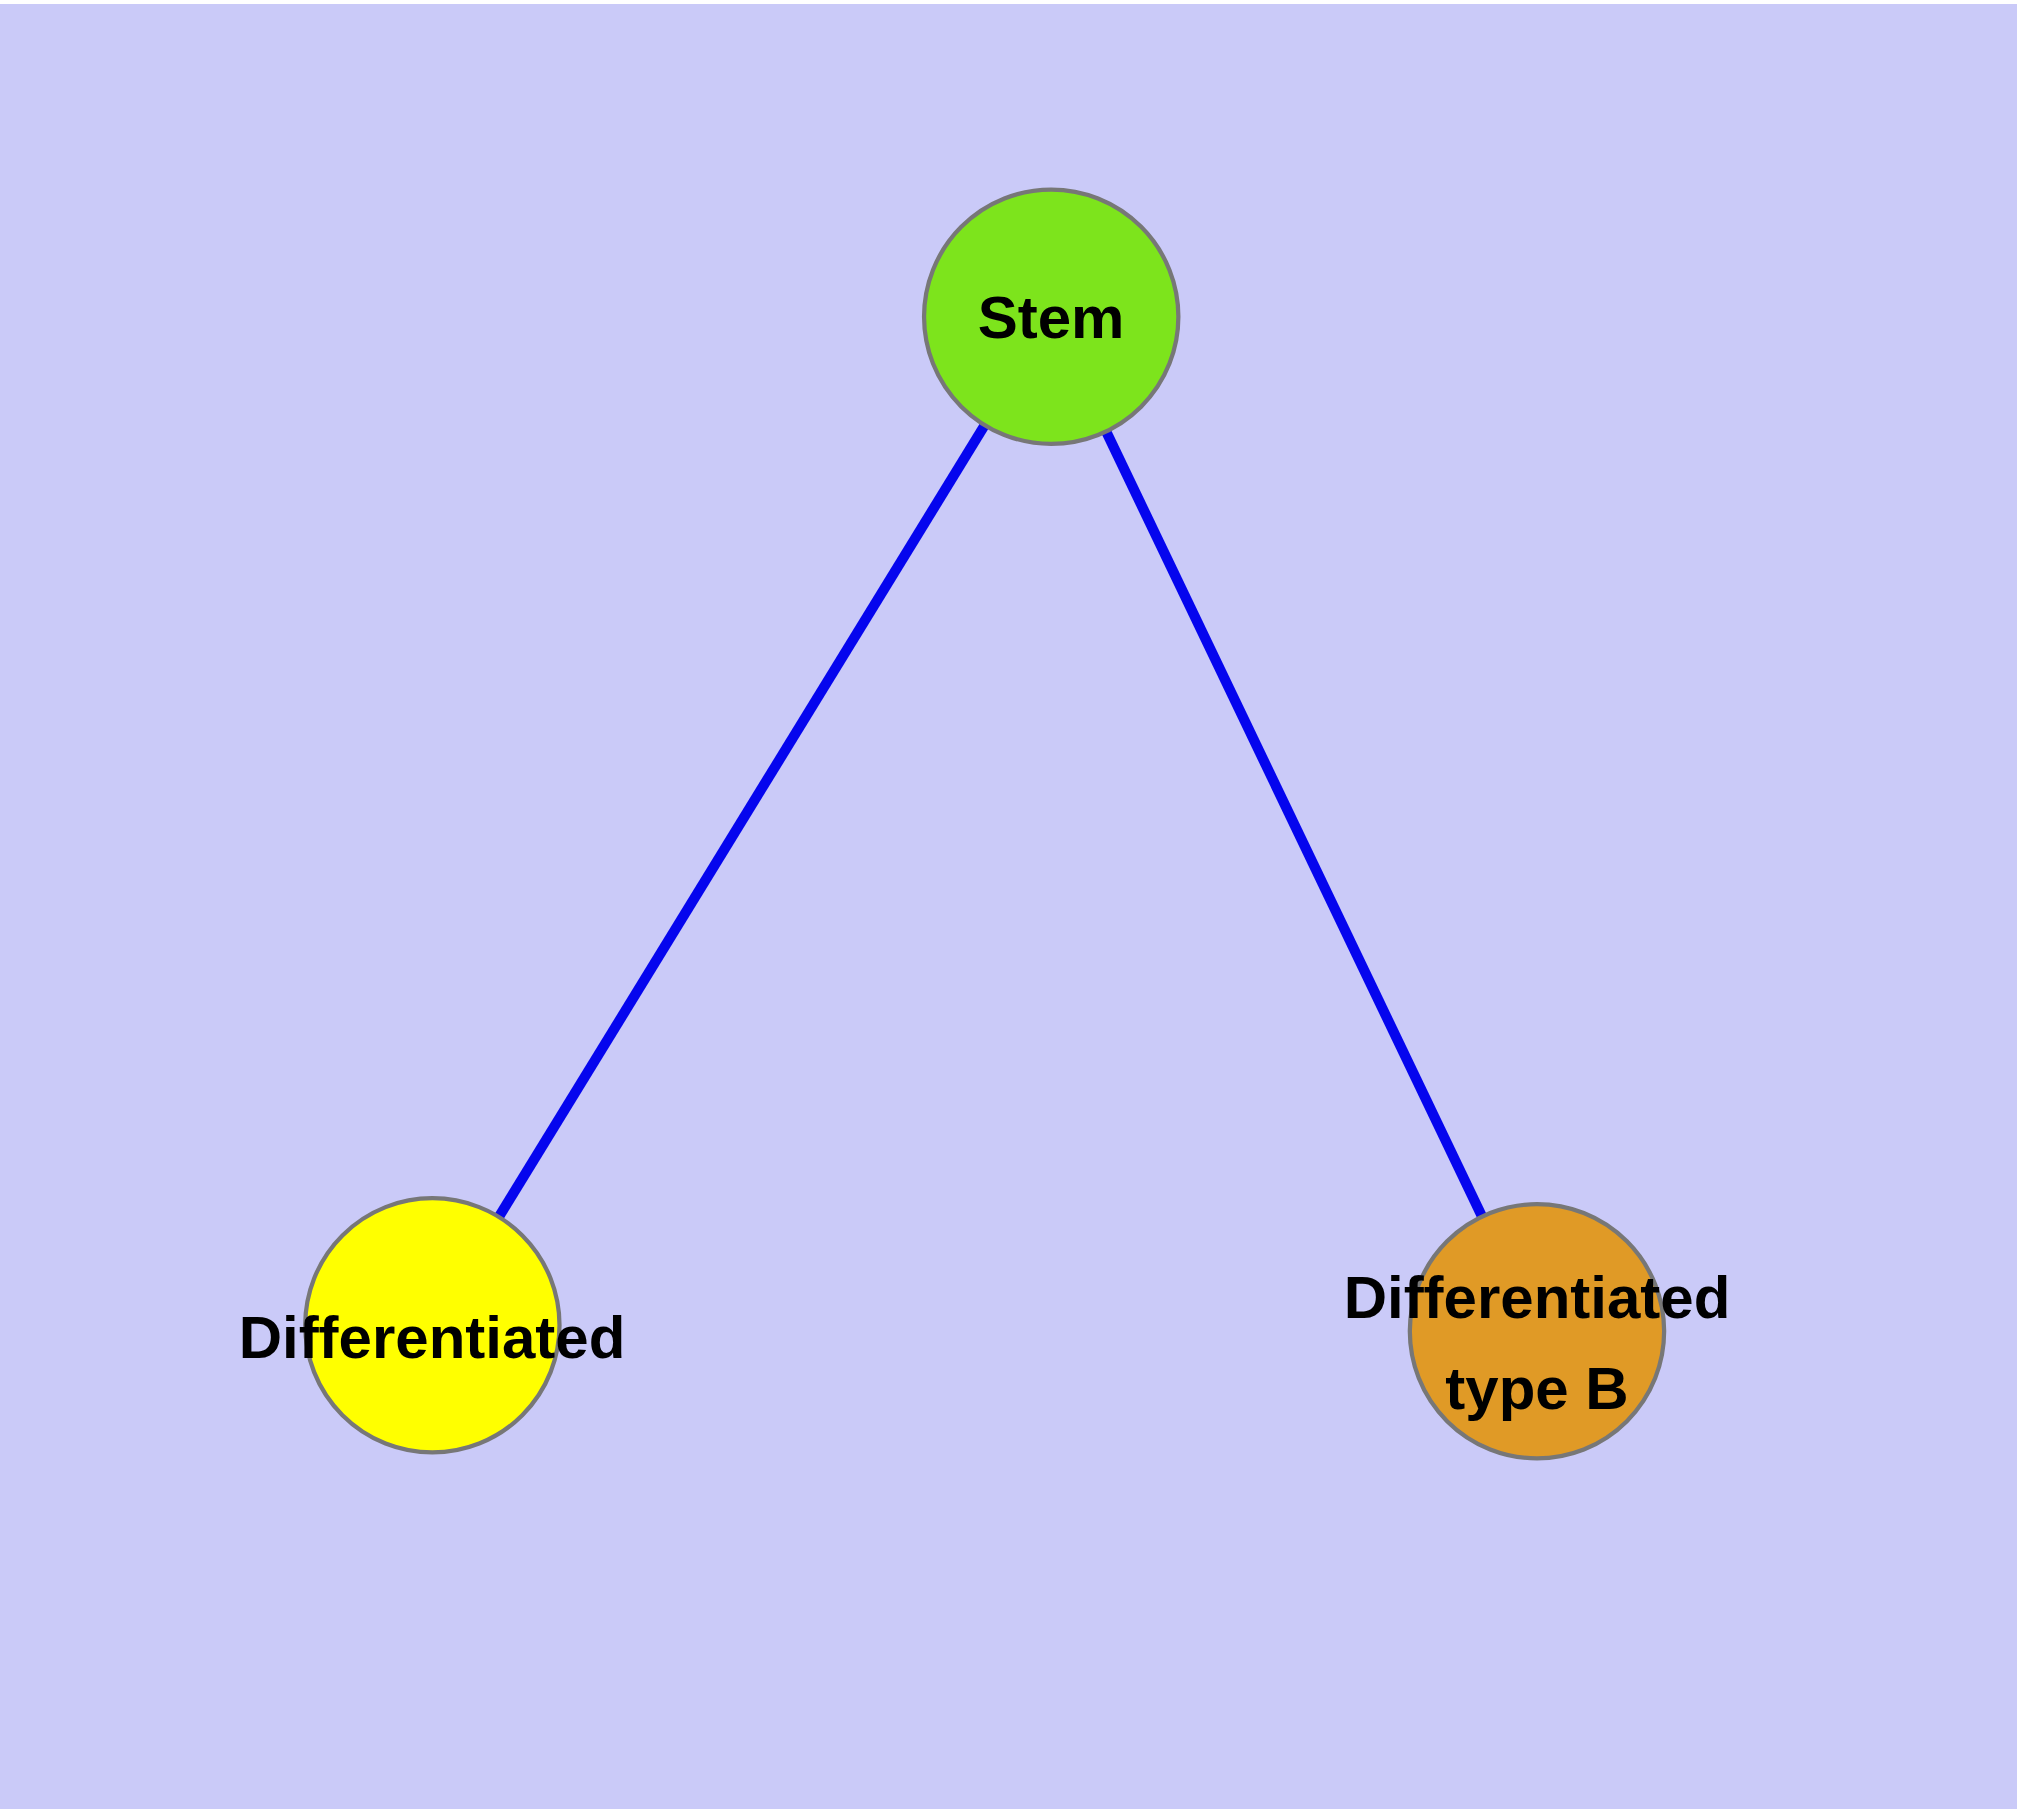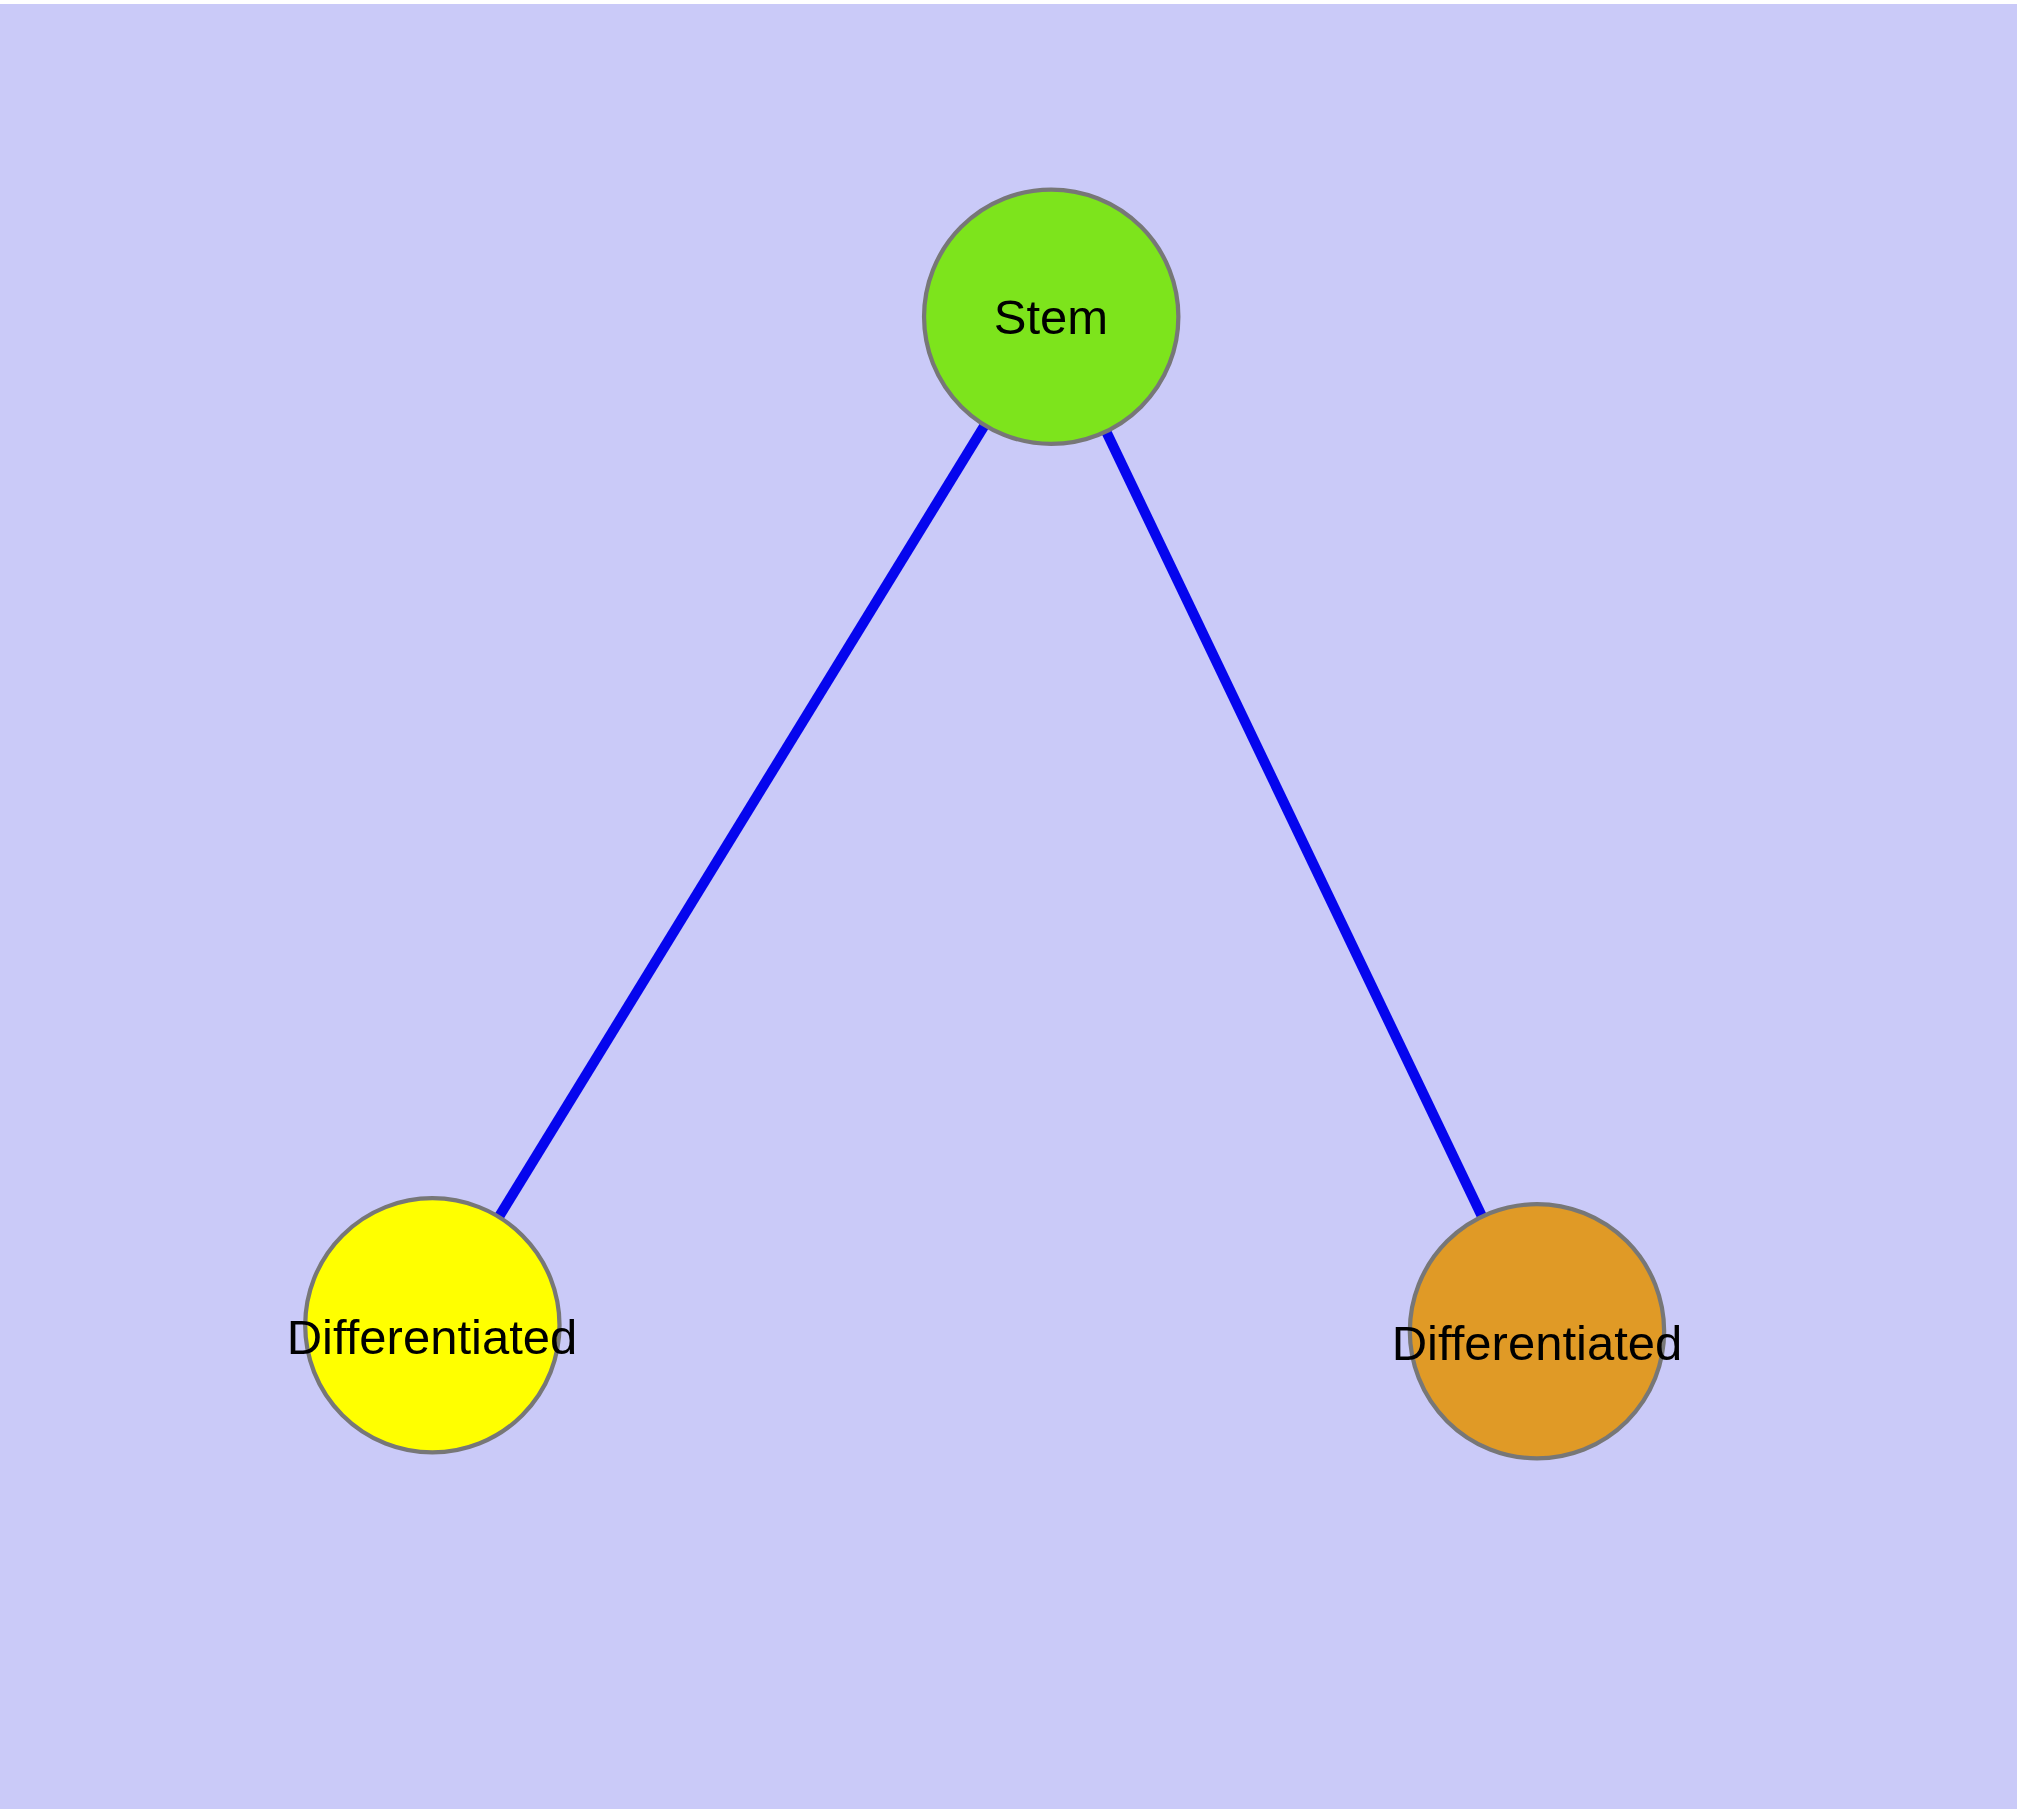--- a/index.html
+++ b/index.html
@@ -25,22 +25,22 @@
     left: 0;
     top: 0;
     width: 100%;
     height: 100%;
     display: block;
   }
   .node-label {
     position: absolute;
     transform: translate(-50%, -50%);
     text-align: center;
-    font-weight: normal;
-    font-size: 49px;
+    font-weight: bold;
+    font-size: 60px;
     line-height: 91px;
     white-space: nowrap;
     letter-spacing: 0px;
   }
   .node-label .tl {
     display: block;
   }
 </style>
 </head>
 <body>
@@ -62,17 +62,18 @@
     <div class="node-label" style="left:1051px; top:313px;">
       <span class="tl">Stem</span>
     </div>
 
     <div class="node-label" style="left:432px; top:1333px;">
       <span class="tl">Differentiated</span>
     </div>
 
     <div class="node-label" style="left:1537px; top:1339px;">
       <span class="tl">Differentiated</span>
+      <span class="tl">type B</span>
     </div>
 
   </div>
 </div>
 
 
 </body></html>

